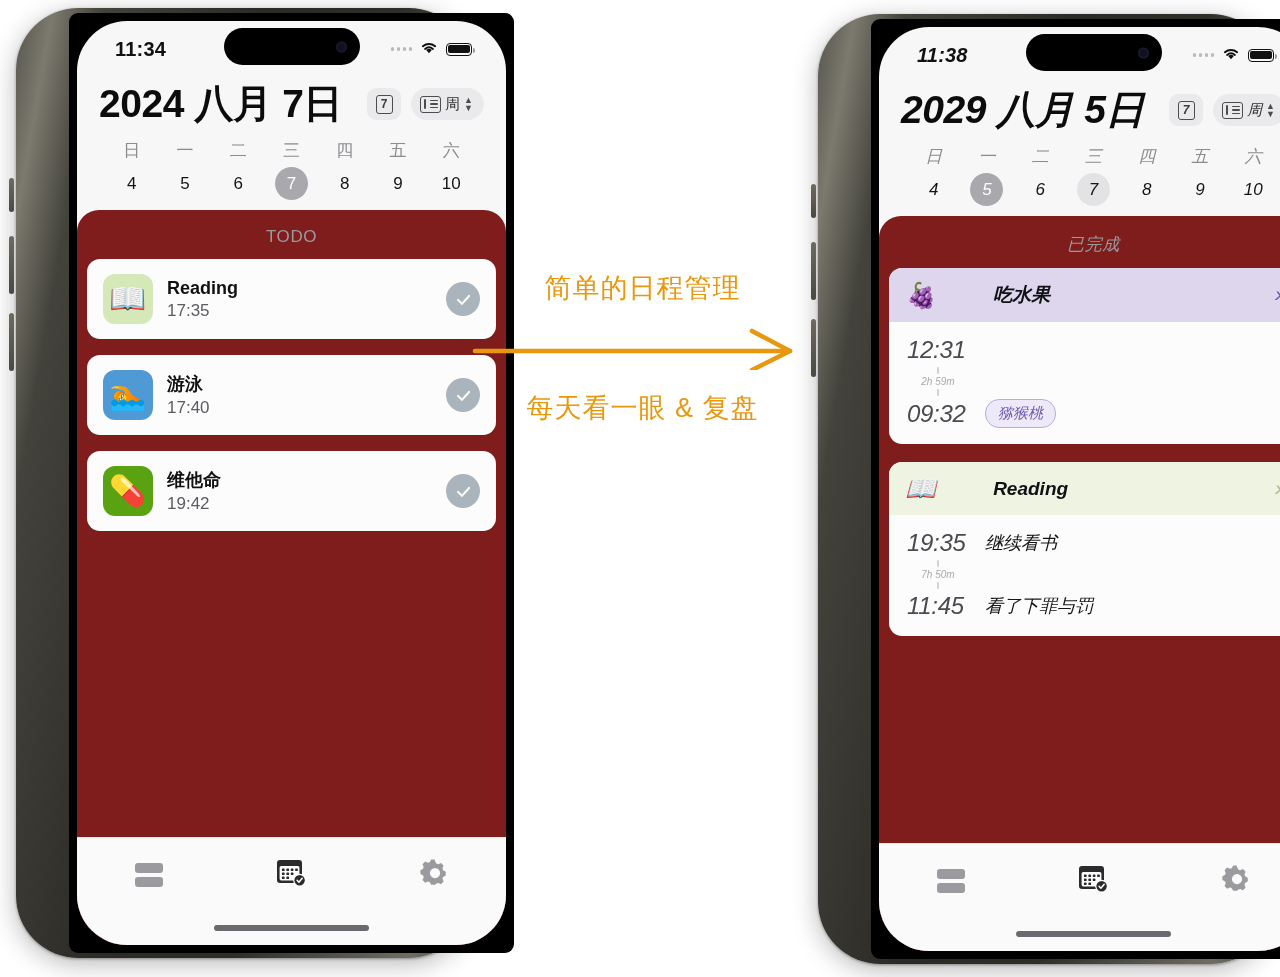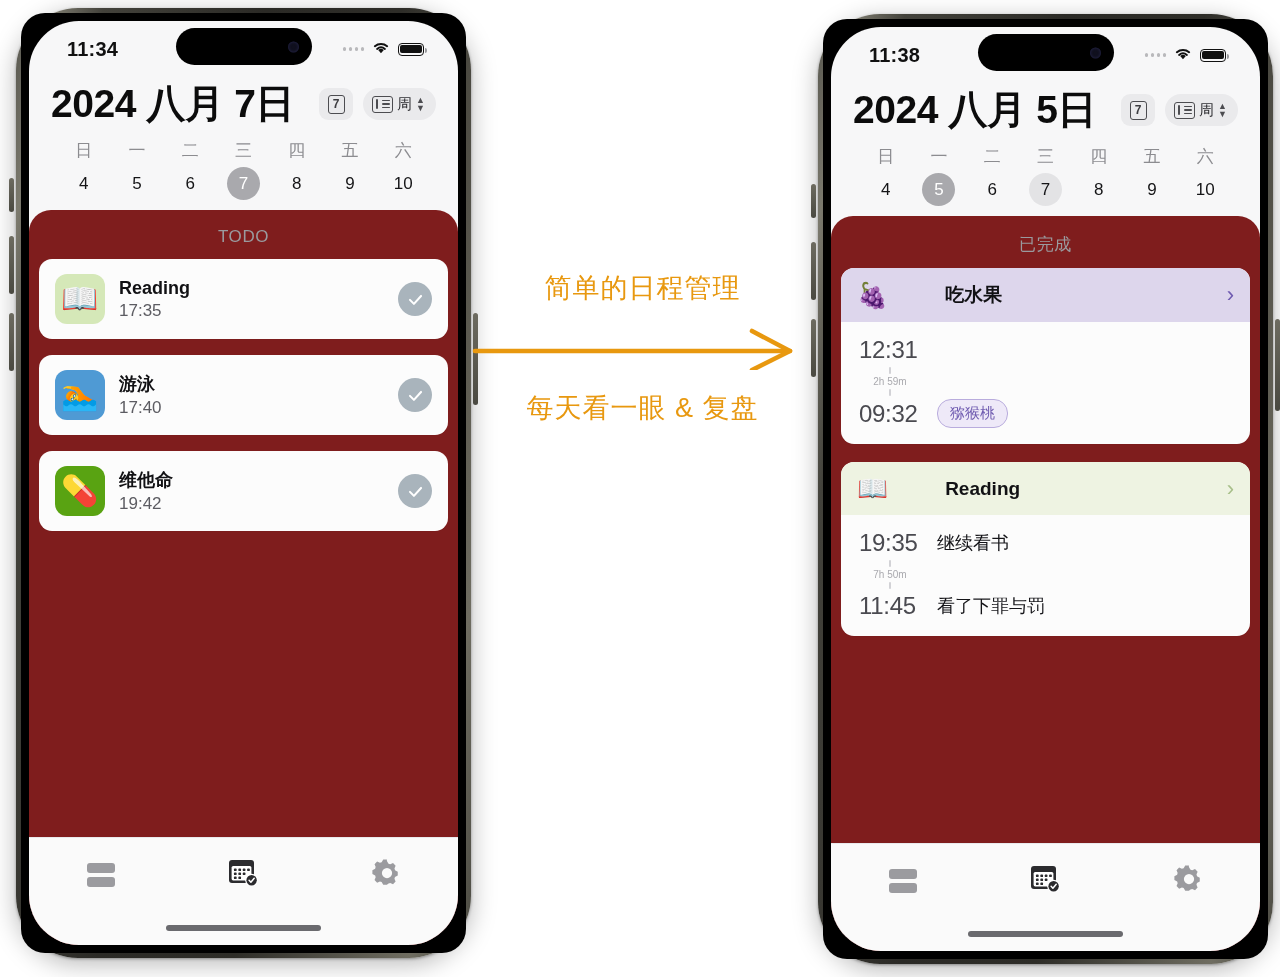--- a/index.html
+++ b/index.html
@@ -14,26 +14,27 @@
   
   .phone {
     position: absolute;
     width: 455px; height: 950px;
     border-radius: 62px;
     background: linear-gradient(100deg,#55544c 0%,#7c7a6e 6%,#43423b 14%,#2b2a26 40%,#2e2d28 62%,#6f6d61 90%,#4b4a42 100%);
     padding: 5px;
     box-shadow: 0 6px 26px rgba(0,0,0,.28), 0 1px 3px rgba(0,0,0,.35);
   }
   .phone.left  { left: 16px;  top: 8px; }
-  .phone.right { left: 818px; top: 14px; }
+  .phone.right { left: 818px; top: 14px; font-style: italic; }
   .phone-inner {
     position: relative; width: 100%; height: 100%;
-    border-radius: 24px;
+    border-radius: 9px;
     background: #000;
     padding: 8px;
+    margin-left: 48px;
   }
   .screen {
     position: relative; width: 100%; height: 100%;
     border-radius: 50px;
     background: #f7f7f8;
     overflow: hidden;
     display: flex; flex-direction: column;
   }
   
   .btn-power {
@@ -436,21 +437,21 @@
                 </svg>
             </span>
             <span class="battery">
                 <i></i>
               </span>
           </div>
         </div>
 
         <div class="app-header">
           <div class="title-row">
-            <div class="big-date">2024 八月 5日</div>
+            <div class="big-date">2029 八月 5日</div>
             <div class="hdr-actions">
               <div class="day-chip">
                 <span class="sq">7</span>
               </div>
               <div class="week-chip">
                 <span class="list-glyph">
                     <b></b>
                     <b></b>
                     <b></b>
                   </span>

